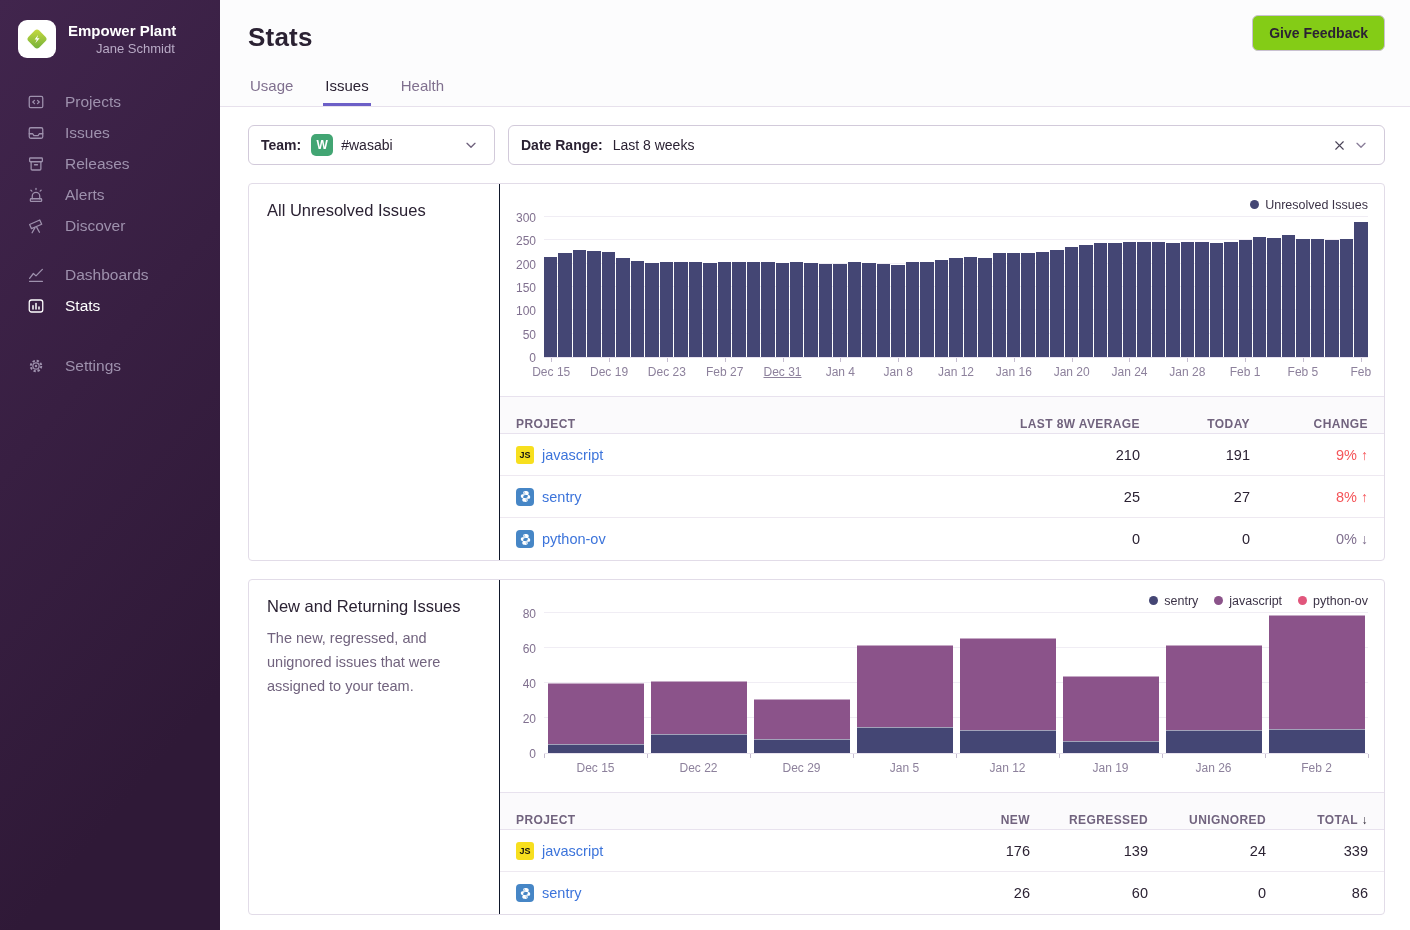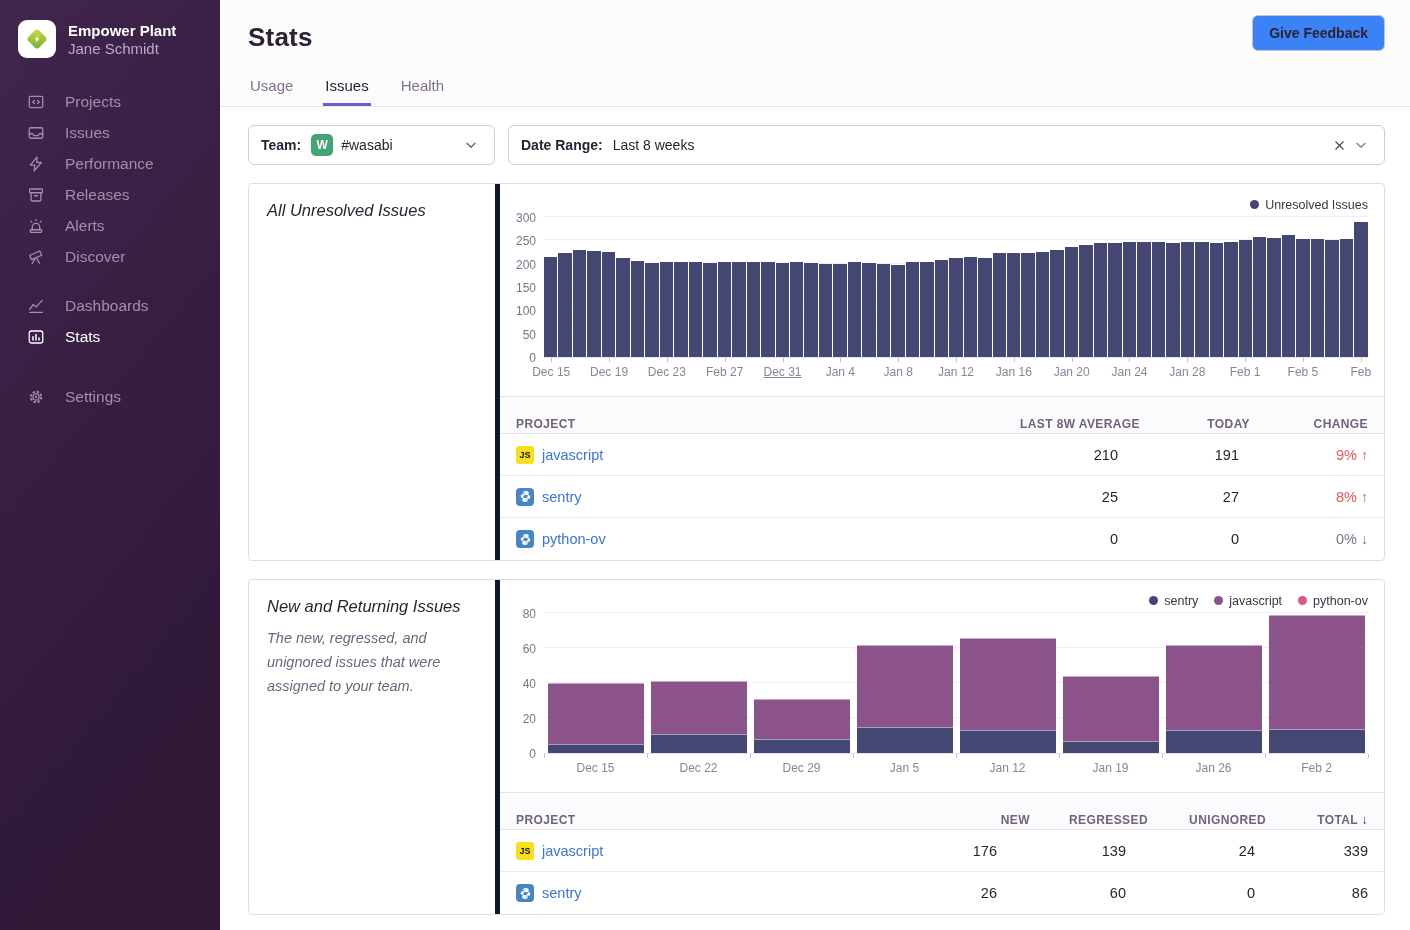--- a/index.html
+++ b/index.html
@@ -6,34 +6,34 @@
   html,body { width:1410px; height:930px; overflow:hidden; background:#fff;
     font-family:"Liberation Sans","DejaVu Sans",sans-serif; color:#2b2233; }
 
   
   .sidebar { position:fixed; left:0; top:0; width:220px; height:100%;
     background:linear-gradient(310deg,#2f1937 20%,#41254d 100%); z-index:5; }
   .org { display:flex; align-items:center; gap:12px; padding:20px 16px 18px 18px; }
   .logo { width:38px; height:38px; background:#fff; border-radius:9px;
     display:flex; align-items:center; justify-content:center; flex:0 0 auto; }
   .org-name { color:#fff; font-weight:bold; font-size:15px; line-height:19px; }
-  .org-user { color:#b9abc6; font-size:15px; line-height:17px; }
+  .org-user { color:#b9abc6; font-size:13px; line-height:17px;margin-left:28px; }
   .nav { margin-top:10px; }
   .nav-item { display:flex; align-items:center; gap:20px; height:31px;
     padding-left:27px; color:#9e91ad; font-size:15.5px; cursor:pointer; }
   .nav-item svg { flex:0 0 auto; }
   .nav-item.active { color:#fff; }
   .nav-gap { height:18px; }
   .nav-gap-lg { height:29px; }
 
   
   .main { margin-left:220px; }
   .page-head { background:#fcfcfd; border-bottom:1px solid #e7e1ec; padding:22px 25px 0 28px; position:relative; }
   .page-title { font-size:26px; font-weight:bold; letter-spacing:.2px; }
-  .feedback-btn { position:absolute; right:25px; top:15px; background:#3b82f6;
+  .feedback-btn { position:absolute; right:25px; top:15px; background:#84cc16;
     border:1px solid #c9c1d1; border-radius:6px; padding:9px 16px; font-size:14px;
     font-weight:bold; color:#2b2233; cursor:pointer; font-family:inherit; }
   .tabs { display:flex; gap:28px; margin-top:24px; }
   .tab { font-size:15px; color:#80708f; padding:0 2px 12px; cursor:pointer; }
   .tab.active { color:#2b2233; box-shadow:inset 0 -3px 0 #6c5fc7; }
 
   .content { padding:18px 25px 0 28px; }
 
   
   .filters { display:flex; gap:13px; }
@@ -44,21 +44,21 @@
   .f-label { font-weight:bold; font-size:14px; margin-right:10px; white-space:nowrap; }
   .team-avatar { width:22px; height:22px; border-radius:5px; background:#42a573; color:#fff;
     font-size:12px; font-weight:bold; display:flex; align-items:center; justify-content:center; margin-right:8px; }
   .f-value { font-size:14px; color:#2b2233; }
   .spacer { flex:1; }
   .icon-btn { display:flex; align-items:center; justify-content:center; width:22px; height:22px; cursor:pointer; }
 
   
   .panel { margin-top:18px; border:1px solid #e2dce8; border-radius:4px; background:#fff;
     display:grid; grid-template-columns:251px 1fr; }
-  .panel-side { border-right:5px solid #0f172a; padding:17px 18px;font-style:italic; }
+  .panel-side { border-right:1px solid #0f172a; padding:17px 18px; }
   .panel-title { font-size:16.5px; font-weight:500; margin-bottom:10px; }
   .panel-desc { font-size:14.5px; color:#71637e; line-height:24px; }
 
   .panel-body { min-width:0; }
   .chart { padding:12px 16px 0 2px; }
   .legend { display:flex; justify-content:flex-end; gap:16px; height:17px; margin-bottom:5px; }
   .legend-item { display:flex; align-items:center; gap:6px; font-size:12.5px; color:#3c3347; cursor:pointer; }
   .legend-dot { width:9px; height:9px; border-radius:50%; }
   .plot-row { display:flex; }
   .y-axis { width:42px; position:relative; flex:0 0 auto; }
@@ -76,21 +76,21 @@
 
   
   .tbl { margin-top:14px; border-top:1px solid #e8e2ee; }
   .tbl-row { display:grid; align-items:center; }
   .t1 .tbl-row { grid-template-columns:1fr 160px 110px 118px; }
   .t2 .tbl-row { grid-template-columns:1fr 112px 118px 118px 102px; }
   .tbl-head { background:#fbfafc; border-bottom:1px solid #e8e2ee; height:37px; }
   .th { font-size:12px; font-weight:bold; color:#71637e; letter-spacing:.4px; text-align:right; padding:0 16px;margin-top:18px; }
   .th:first-child { text-align:left; }
   .sort-arrow { font-size:12px; color:#2b2233; }
-  .tbl-body .tbl-row { height:42px; border-bottom:1px solid #eee9f1;gap:11px; }
+  .tbl-body .tbl-row { height:42px; border-bottom:1px solid #eee9f1; }
   .tbl-body .tbl-row:last-child { border-bottom:none; }
   .td { font-size:14.5px; text-align:right; padding:0 16px; color:#2b2233; }
   .td.proj { text-align:left; display:flex; align-items:center; gap:8px; }
   .proj-link { color:#3c74db; text-decoration:none; cursor:pointer; }
   .js-badge { width:18px; height:18px; background:#f7df1e; border-radius:3px; color:#111;
     font-size:9px; font-weight:bold; display:flex; align-items:center; justify-content:center; }
   .py-badge { width:18px; height:18px; background:#4686c6; border-radius:4px;
     display:flex; align-items:center; justify-content:center; }
   .chg.bad { color:#f55459; }
   .chg.neutral { color:#80708f; }
@@ -127,26 +127,20 @@
           <path d="M14 9.8l2.3 2.2L14 14.2"></path>
         </svg>
       <span>Projects</span>
     </div>
     <div class="nav-item">
       <svg width="18" height="18" viewBox="0 0 24 24" fill="none" stroke="currentColor" stroke-width="1.7" stroke-linecap="round" stroke-linejoin="round">
           <rect x="3" y="5" width="18" height="14" rx="2"></rect>
           <path d="M3 13h4.6l1.6 2.6h5.6l1.6-2.6H21"></path>
         </svg>
       <span>Issues</span>
-    </div>
-    <div class="nav-item">
-      <svg width="18" height="18" viewBox="0 0 24 24" fill="none" stroke="currentColor" stroke-width="1.7" stroke-linejoin="round">
-          <path d="M13.5 2.5L4.5 13.5h6L9.5 21.5l9.5-11.5h-6z"></path>
-        </svg>
-      <span>Performance</span>
     </div>
     <div class="nav-item">
       <svg width="18" height="18" viewBox="0 0 24 24" fill="none" stroke="currentColor" stroke-width="1.7" stroke-linecap="round" stroke-linejoin="round">
           <rect x="3.5" y="4" width="17" height="5" rx="1"></rect>
           <path d="M5.5 9v9.5A1.5 1.5 0 0 0 7 20h10a1.5 1.5 0 0 0 1.5-1.5V9"></path>
           <path d="M10 13h4"></path>
         </svg>
       <span>Releases</span>
     </div>
     <div class="nav-item">

